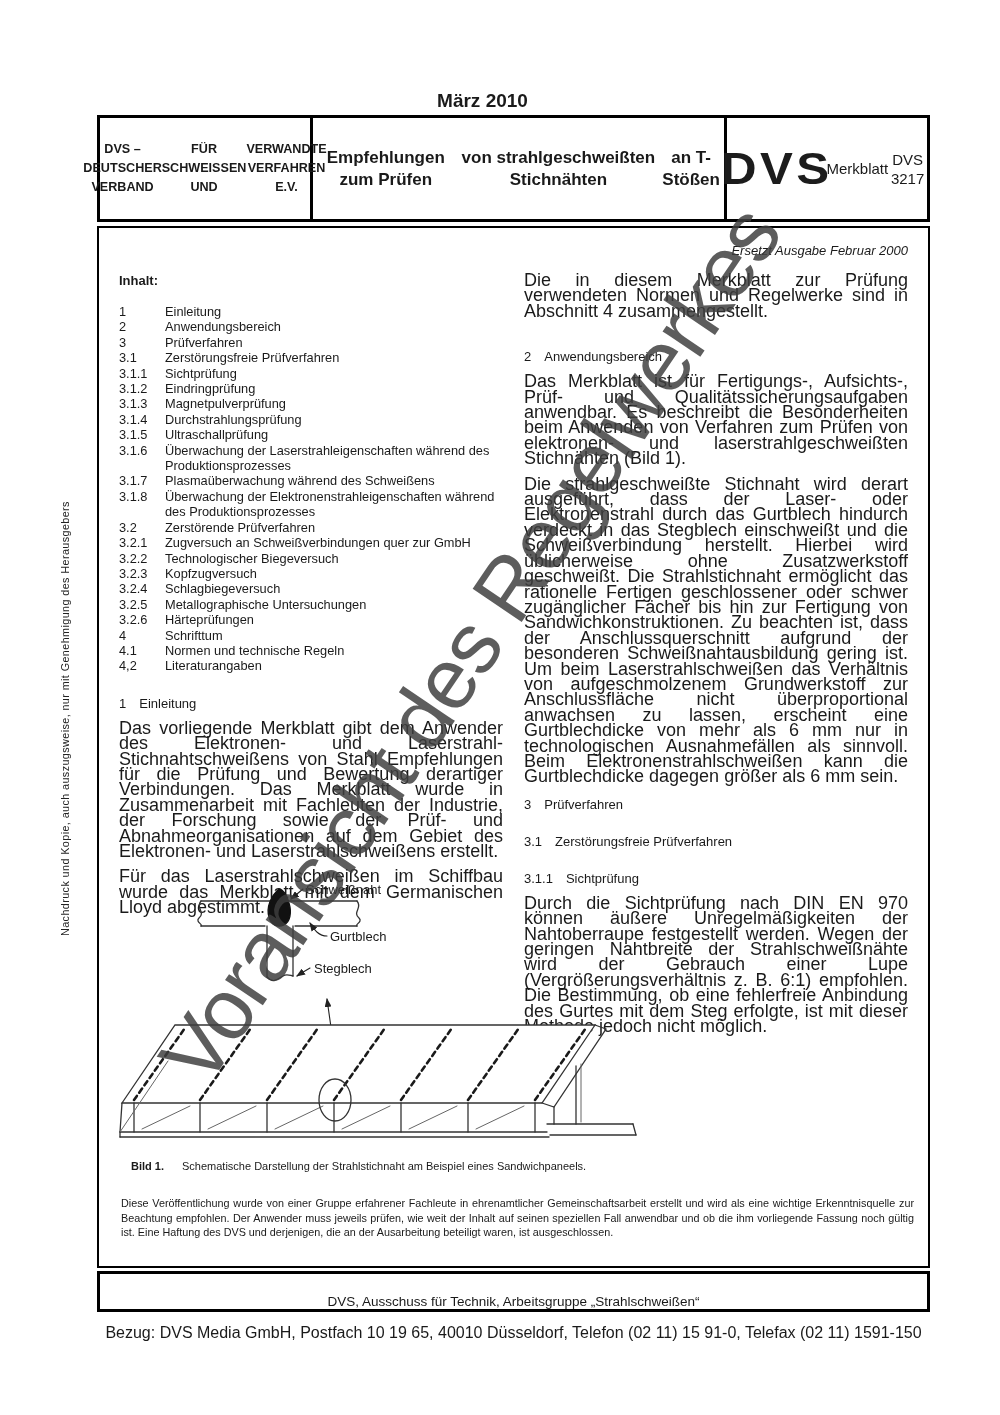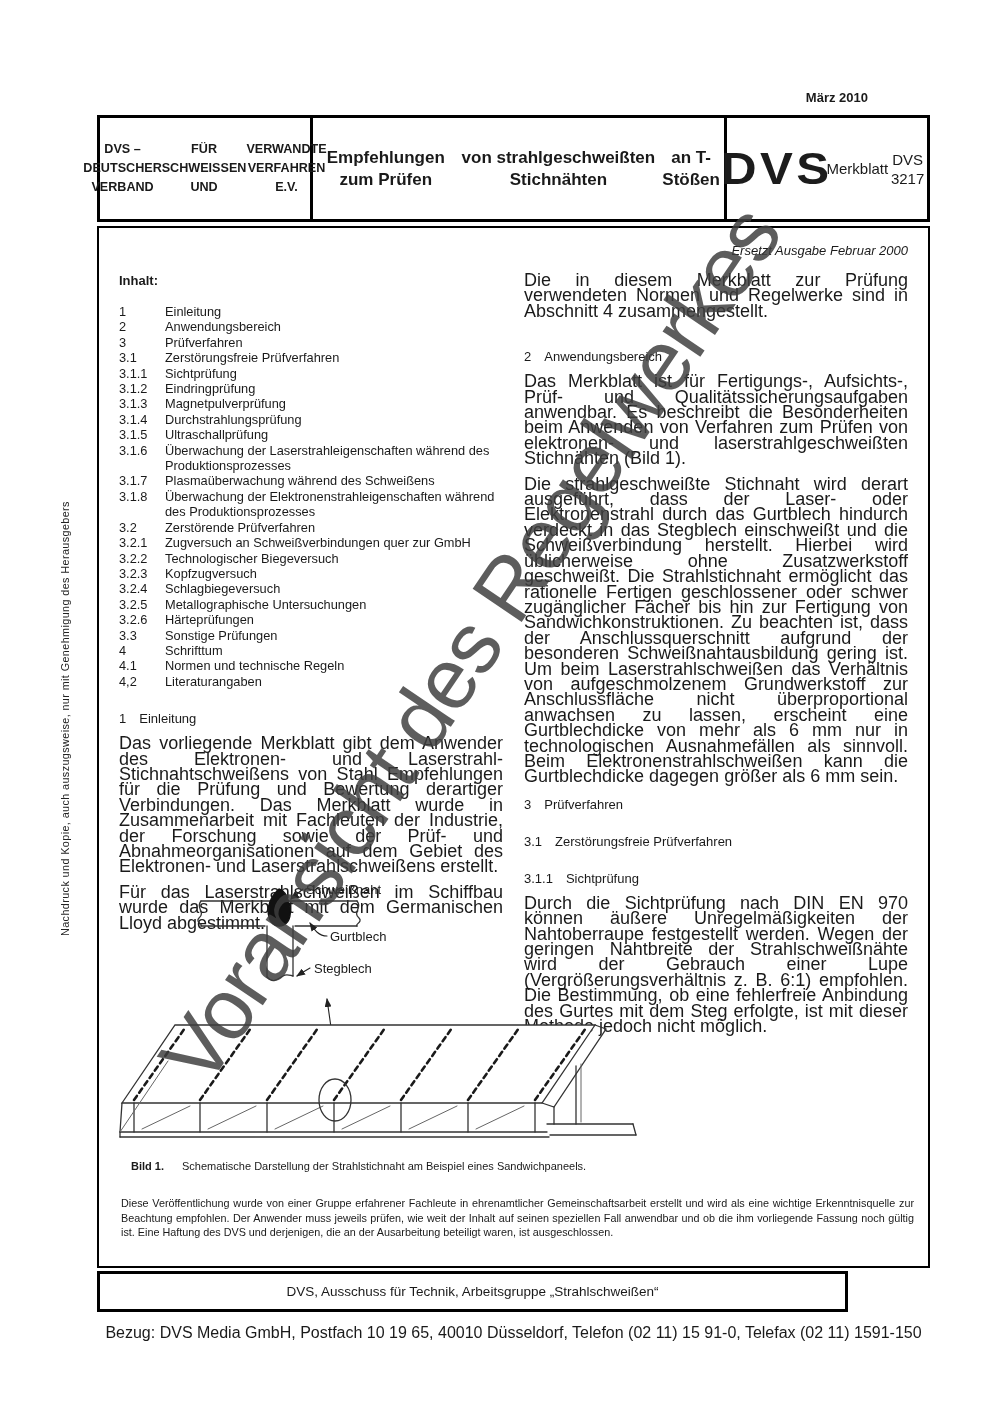--- a/index.html
+++ b/index.html
@@ -5,21 +5,21 @@
   * { box-sizing: border-box; }
   html,body { margin:0; padding:0; background:#ffffff; }
   .page {
     position:relative; width:1000px; height:1415px; background:#ffffff;
     font-family:"Liberation Sans", sans-serif; color:#1a1a1a; overflow:hidden;
   }
 
   
   .masthead-date {
     position:absolute; top:90px; left:97px; width:833px;
-    text-align:right; padding-right:62px; font-size:13px; font-weight:bold;
+    text-align:center; padding-right:62px; font-size:19px; font-weight:bold;
   }
 
   
   .header-table {
     position:absolute; top:115px; left:97px; width:833px; height:107px;
     border:3px solid #000; display:flex;
   }
   .header-cell { display:flex; flex-direction:row; justify-content:center; align-items:center; }
   .cell-org { width:213px; border-right:3px solid #000; font-weight:bold; font-size:12.6px; line-height:19px; text-align:center; }
   .cell-title { flex:1; border-right:3px solid #000; font-weight:bold; font-size:17px; line-height:22px; text-align:center; }
@@ -57,22 +57,22 @@
   .figure-svg { position:absolute; left:18px; top:648px; }
   .figure-caption { position:absolute; left:22px; top:932px; width:780px; font-size:11px; }
   .figure-caption .cap-label { font-weight:bold; margin-right:18px;margin-left:10px; }
   .disclaimer {
     position:absolute; left:22px; top:968px; width:793px;
     font-size:10.8px; line-height:14.6px; text-align:justify;
   }
 
   
   .committee-box {
-    position:absolute; top:1271px; left:97px; width:751px; height:41px;
-    border:3px solid #000; display:flex; align-items:center; justify-content:center;
+    position:absolute; top:1271px; left:97px; width:833px; height:41px;
+    border:3px solid #000; display:flex; align-items:flex-end; justify-content:center;
     font-size:13.5px;
   }
   .order-line {
     position:absolute; top:1324px; left:97px; width:833px;
     text-align:center; font-size:16px;
   }
 
   
   .watermark {
     position:absolute; top:596px; left:-135px; width:1210px;
@@ -185,24 +185,20 @@
               <span class="toc-num">3.2.4</span>
               <span class="toc-label">Schlagbiegeversuch</span>
             </div>
           <div class="toc-row">
               <span class="toc-num">3.2.5</span>
               <span class="toc-label">Metallographische Untersuchungen</span>
             </div>
           <div class="toc-row">
               <span class="toc-num">3.2.6</span>
               <span class="toc-label">Härteprüfungen</span>
-            </div>
-          <div class="toc-row">
-              <span class="toc-num">3.3</span>
-              <span class="toc-label">Sonstige Prüfungen</span>
             </div>
           <div class="toc-row">
               <span class="toc-num">4</span>
               <span class="toc-label">Schrifttum</span>
             </div>
           <div class="toc-row">
               <span class="toc-num">4.1</span>
               <span class="toc-label">Normen und technische Regeln</span>
             </div>
           <div class="toc-row">

